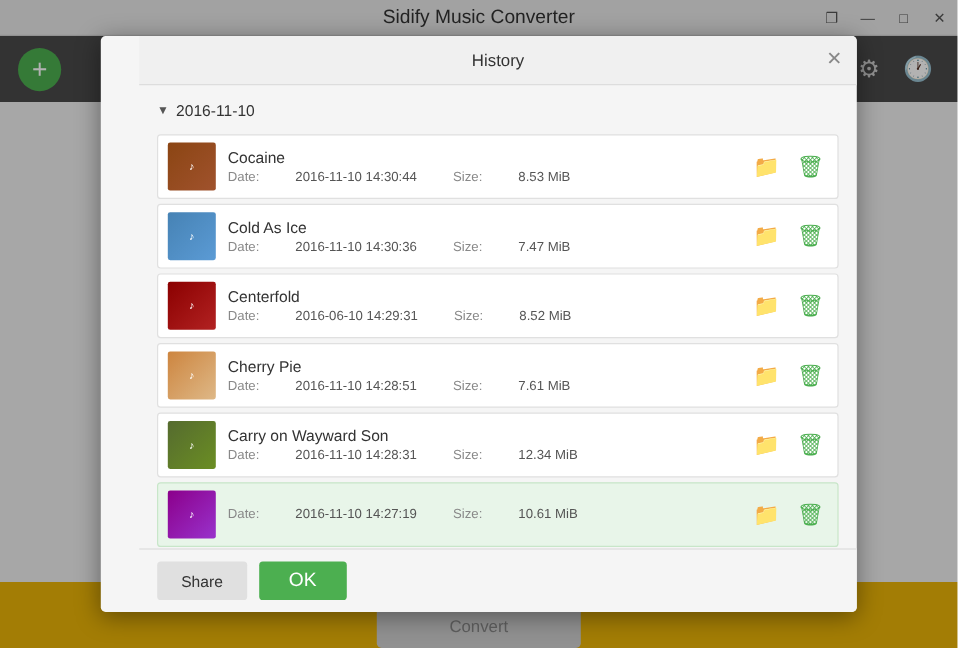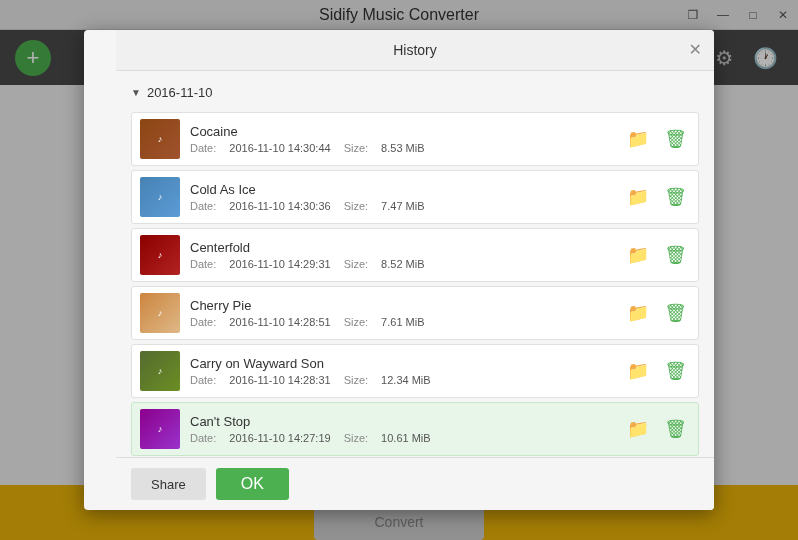--- a/index.html
+++ b/index.html
@@ -201,21 +201,21 @@
       min-width: 0;
     }
     .song-name {
       font-size: 13px;
       color: #333;
       font-weight: 500;
       margin-bottom: 3px;
     }
     .song-meta {
       display: flex;
-      gap: 13px;
+      gap: 30px;
       font-size: 11px;
       color: #777;
     }
     .meta-label { color: #888; }
     .meta-value { color: #555; }
 
     .song-actions {
       display: flex;
       gap: 8px;
       align-items: center;
@@ -376,21 +376,21 @@
       </div>
     </div>
             <div class="song-item">
       <div class="song-thumbnail thumb-centerfold">
         <span style="color:white;font-size:9px;text-align:center;padding:2px;">♪</span>
       </div>
       <div class="song-info">
         <div class="song-name">Centerfold</div>
         <div class="song-meta">
           <span class="meta-label">Date:</span>
-          <span class="meta-value">2016-11-10 14:29:31</span>
+          <span class="meta-value">2016-06-10 14:29:31</span>
           <span class="meta-label">Size:</span>
           <span class="meta-value">8.52 MiB</span>
         </div>
       </div>
       <div class="song-actions">
         <span class="action-btn folder-btn">📁</span>
         <span class="action-btn delete-btn">🗑</span>
       </div>
     </div>
             <div class="song-item">
@@ -427,21 +427,20 @@
       <div class="song-actions">
         <span class="action-btn folder-btn">📁</span>
         <span class="action-btn delete-btn">🗑</span>
       </div>
     </div>
             <div class="song-item highlighted">
       <div class="song-thumbnail thumb-cantstop">
         <span style="color:white;font-size:9px;text-align:center;padding:2px;">♪</span>
       </div>
       <div class="song-info">
-        <div class="song-name">Can't Stop</div>
         <div class="song-meta">
           <span class="meta-label">Date:</span>
           <span class="meta-value">2016-11-10 14:27:19</span>
           <span class="meta-label">Size:</span>
           <span class="meta-value">10.61 MiB</span>
         </div>
       </div>
       <div class="song-actions">
         <span class="action-btn folder-btn">📁</span>
         <span class="action-btn delete-btn">🗑</span>

